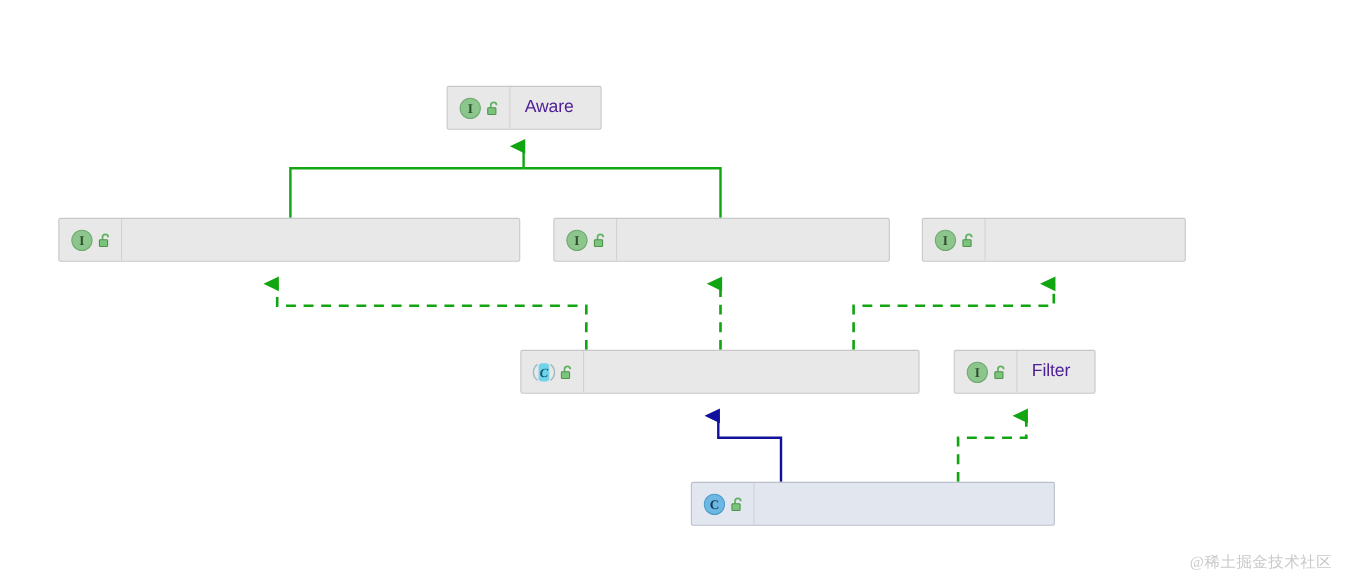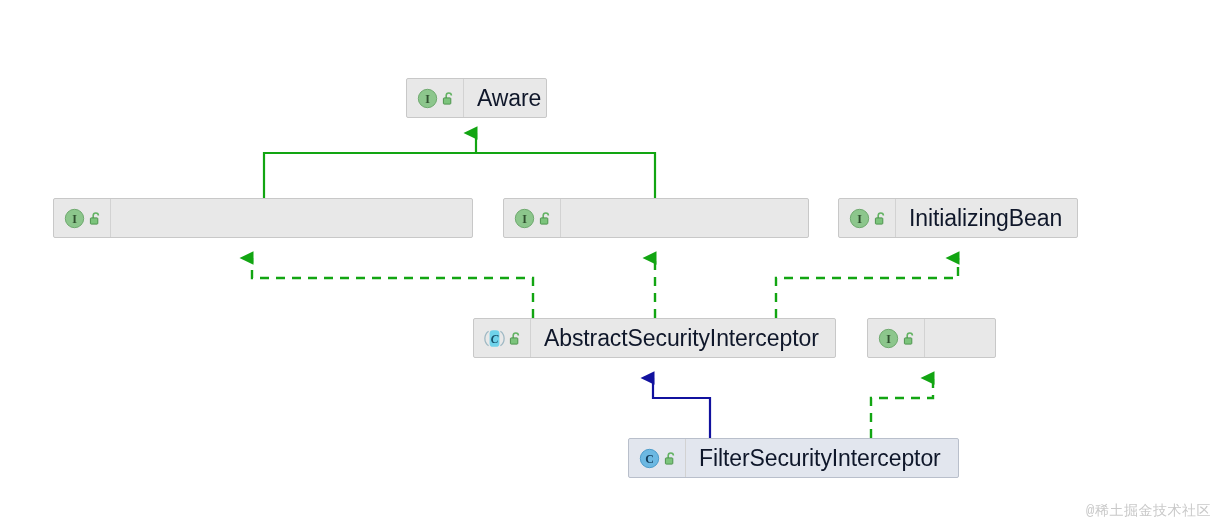--- a/index.html
+++ b/index.html
@@ -47,22 +47,22 @@
     display: flex;
     align-items: center;
     gap: 3px;
     padding: 0 7px 0 10px;
     height: 100%;
     box-sizing: border-box;
     border-right: 1px solid #d2d2d2;
   }
   .node-label {
     padding: 0 14px 0 13px;
-    font-size: 23px;
-    color: #0f172a;
+    font-size: 16px;
+    color: #4c1d95;
     letter-spacing: -0.1px;
     line-height: 38px;
     text-align: center;
   }
   .icon-badge {
     width: 21px;
     height: 21px;
     position: relative;
     flex: none;
   }
@@ -71,21 +71,21 @@
     height: 15px;
     position: relative;
     flex: none;
   }
   .watermark {
     position: absolute;
     right: 16px;
     bottom: 12px;
     font-size: 14px;
     color: #c9c9c9;
-    font-family: Liberation Mono, monospace;
+    font-family: Liberation Serif, serif;
     letter-spacing: 0.5px;
     user-select: none;
   }
 </style>
 </head>
 <body>
 
 <div id="diagram-canvas">
 
   <svg id="edge-layer" viewBox="0 0 1227 532" width="1227" height="532">
@@ -189,73 +189,71 @@
           <text x="10.5" y="15" text-anchor="middle" font-family="Liberation Serif, serif" font-size="12" font-weight="bold" fill="#2f4f2f">I</text>
         </svg>
       </span>
       <span class="icon-lock">
         <svg viewBox="0 0 15 15" width="15" height="15">
           <path d="M5.2,7 L5.2,4.6 A2.6,2.6 0 0 1 10.4,4.6" fill="none" stroke="#63b363" stroke-width="1.6"></path>
           <rect x="2.4" y="6.9" width="7.4" height="6.2" rx="0.8" fill="#7cc47c" stroke="#4e944e" stroke-width="1"></rect>
         </svg>
       </span>
     </span>
-    <span class="node-label">InitializingBean</span>
   </div>
 
   <div class="uml-node" style="left:473px; top:318px; width:363px;">
     <span class="node-gutter">
       <span class="icon-badge">
         <svg viewBox="0 0 21 21" width="21" height="21">
           <path d="M4.6,3.2 A9,9 0 0 0 4.6,17.8" fill="none" stroke="#9fb9c4" stroke-width="1.3"></path>
           <path d="M16.4,3.2 A9,9 0 0 1 16.4,17.8" fill="none" stroke="#9fb9c4" stroke-width="1.3"></path>
           <rect x="5.6" y="2.2" width="9.8" height="16.6" rx="3.4" fill="#6fd3ea"></rect>
           <text x="10.5" y="15" text-anchor="middle" font-family="Liberation Serif, serif" font-size="11.5" font-weight="bold" font-style="italic" fill="#16516b">C</text>
         </svg>
       </span>
       <span class="icon-lock">
         <svg viewBox="0 0 15 15" width="15" height="15">
           <path d="M5.2,7 L5.2,4.6 A2.6,2.6 0 0 1 10.4,4.6" fill="none" stroke="#63b363" stroke-width="1.6"></path>
           <rect x="2.4" y="6.9" width="7.4" height="6.2" rx="0.8" fill="#7cc47c" stroke="#4e944e" stroke-width="1"></rect>
         </svg>
       </span>
     </span>
-    <span class="node-label">AbstractSecurityInterceptor</span>
   </div>
 
   <div class="uml-node" style="left:867px; top:318px; width:129px;">
     <span class="node-gutter">
       <span class="icon-badge">
         <svg viewBox="0 0 21 21" width="21" height="21">
           <circle cx="10.5" cy="10.5" r="9.2" fill="#8cc68c" stroke="#6faa6f" stroke-width="1"></circle>
           <text x="10.5" y="15" text-anchor="middle" font-family="Liberation Serif, serif" font-size="12" font-weight="bold" fill="#2f4f2f">I</text>
         </svg>
       </span>
       <span class="icon-lock">
         <svg viewBox="0 0 15 15" width="15" height="15">
           <path d="M5.2,7 L5.2,4.6 A2.6,2.6 0 0 1 10.4,4.6" fill="none" stroke="#63b363" stroke-width="1.6"></path>
           <rect x="2.4" y="6.9" width="7.4" height="6.2" rx="0.8" fill="#7cc47c" stroke="#4e944e" stroke-width="1"></rect>
         </svg>
       </span>
     </span>
+    <span class="node-label">Filter</span>
   </div>
 
   <div class="uml-node selected" style="left:628px; top:438px; width:331px;">
     <span class="node-gutter">
       <span class="icon-badge">
         <svg viewBox="0 0 21 21" width="21" height="21">
           <circle cx="10.5" cy="10.5" r="9.2" fill="#6cb8e2" stroke="#4c9ccb" stroke-width="1"></circle>
           <text x="10.5" y="15" text-anchor="middle" font-family="Liberation Serif, serif" font-size="12" font-weight="bold" fill="#123a58">C</text>
         </svg>
       </span>
       <span class="icon-lock">
         <svg viewBox="0 0 15 15" width="15" height="15">
           <path d="M5.2,7 L5.2,4.6 A2.6,2.6 0 0 1 10.4,4.6" fill="none" stroke="#63b363" stroke-width="1.6"></path>
           <rect x="2.4" y="6.9" width="7.4" height="6.2" rx="0.8" fill="#7cc47c" stroke="#4e944e" stroke-width="1"></rect>
         </svg>
       </span>
     </span>
-    <span class="node-label">FilterSecurityInterceptor</span>
   </div>
 
   <div class="watermark">@稀土掘金技术社区</div>
 
 </div>
 
 </body></html>

